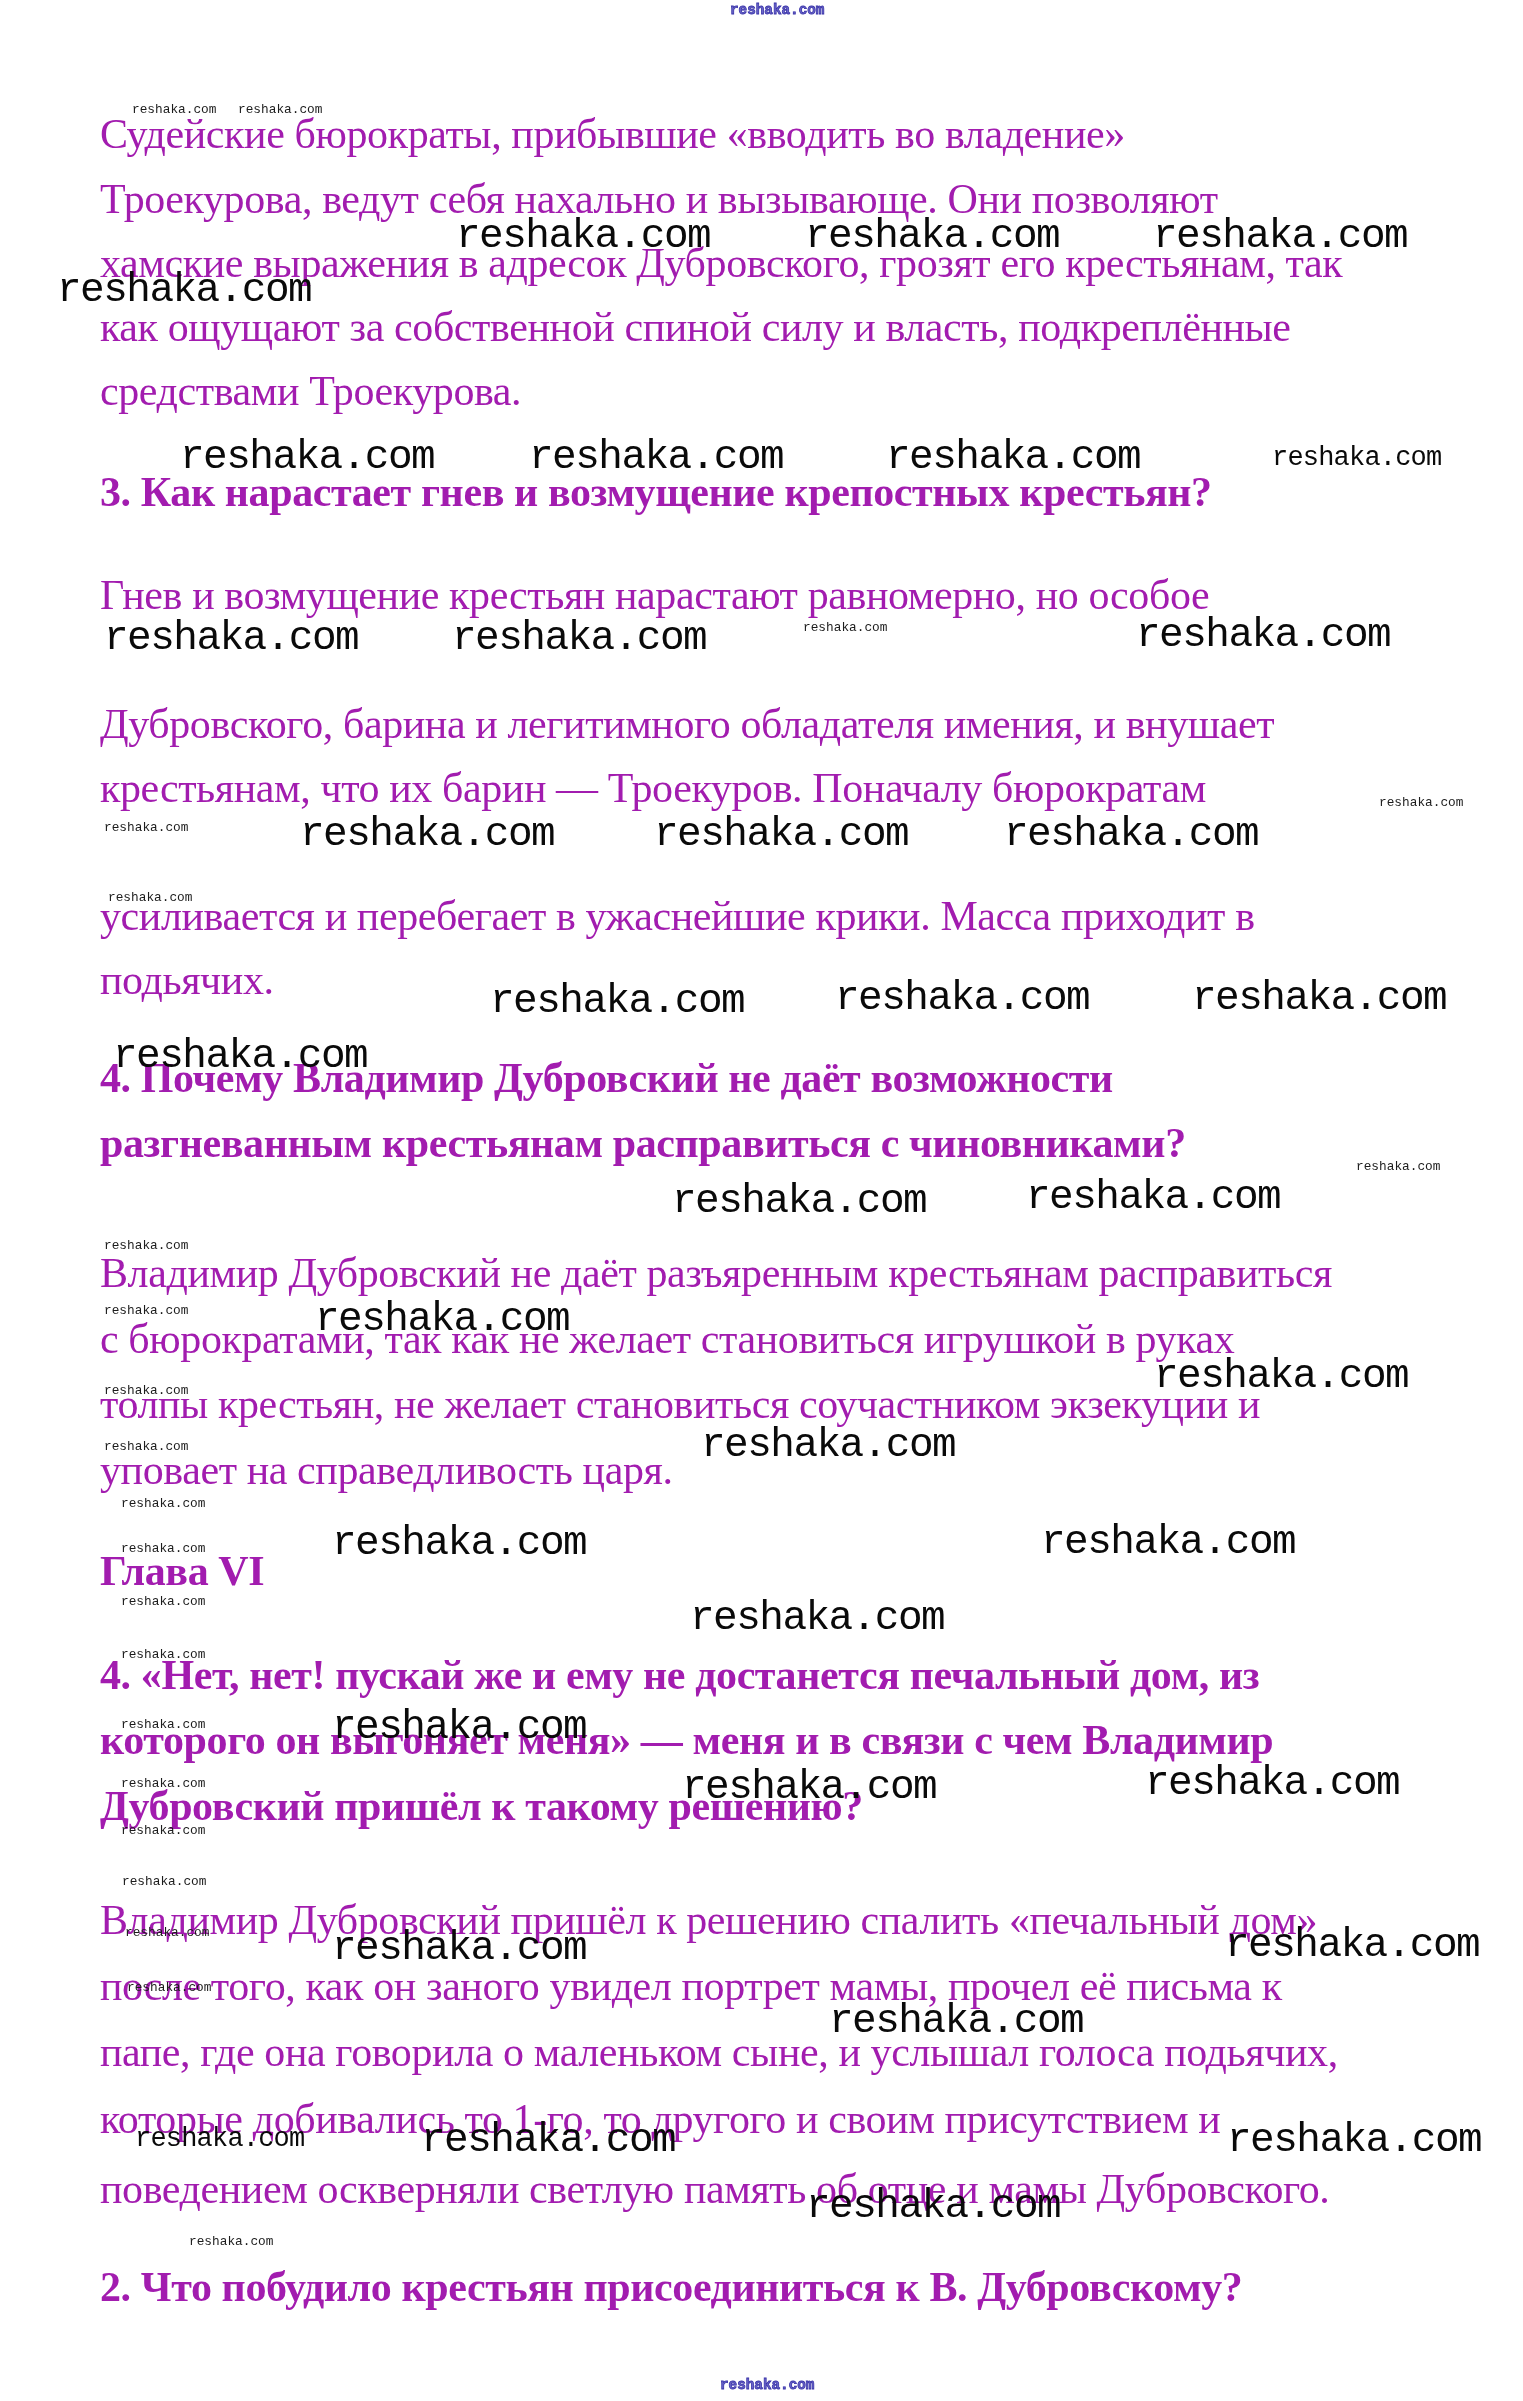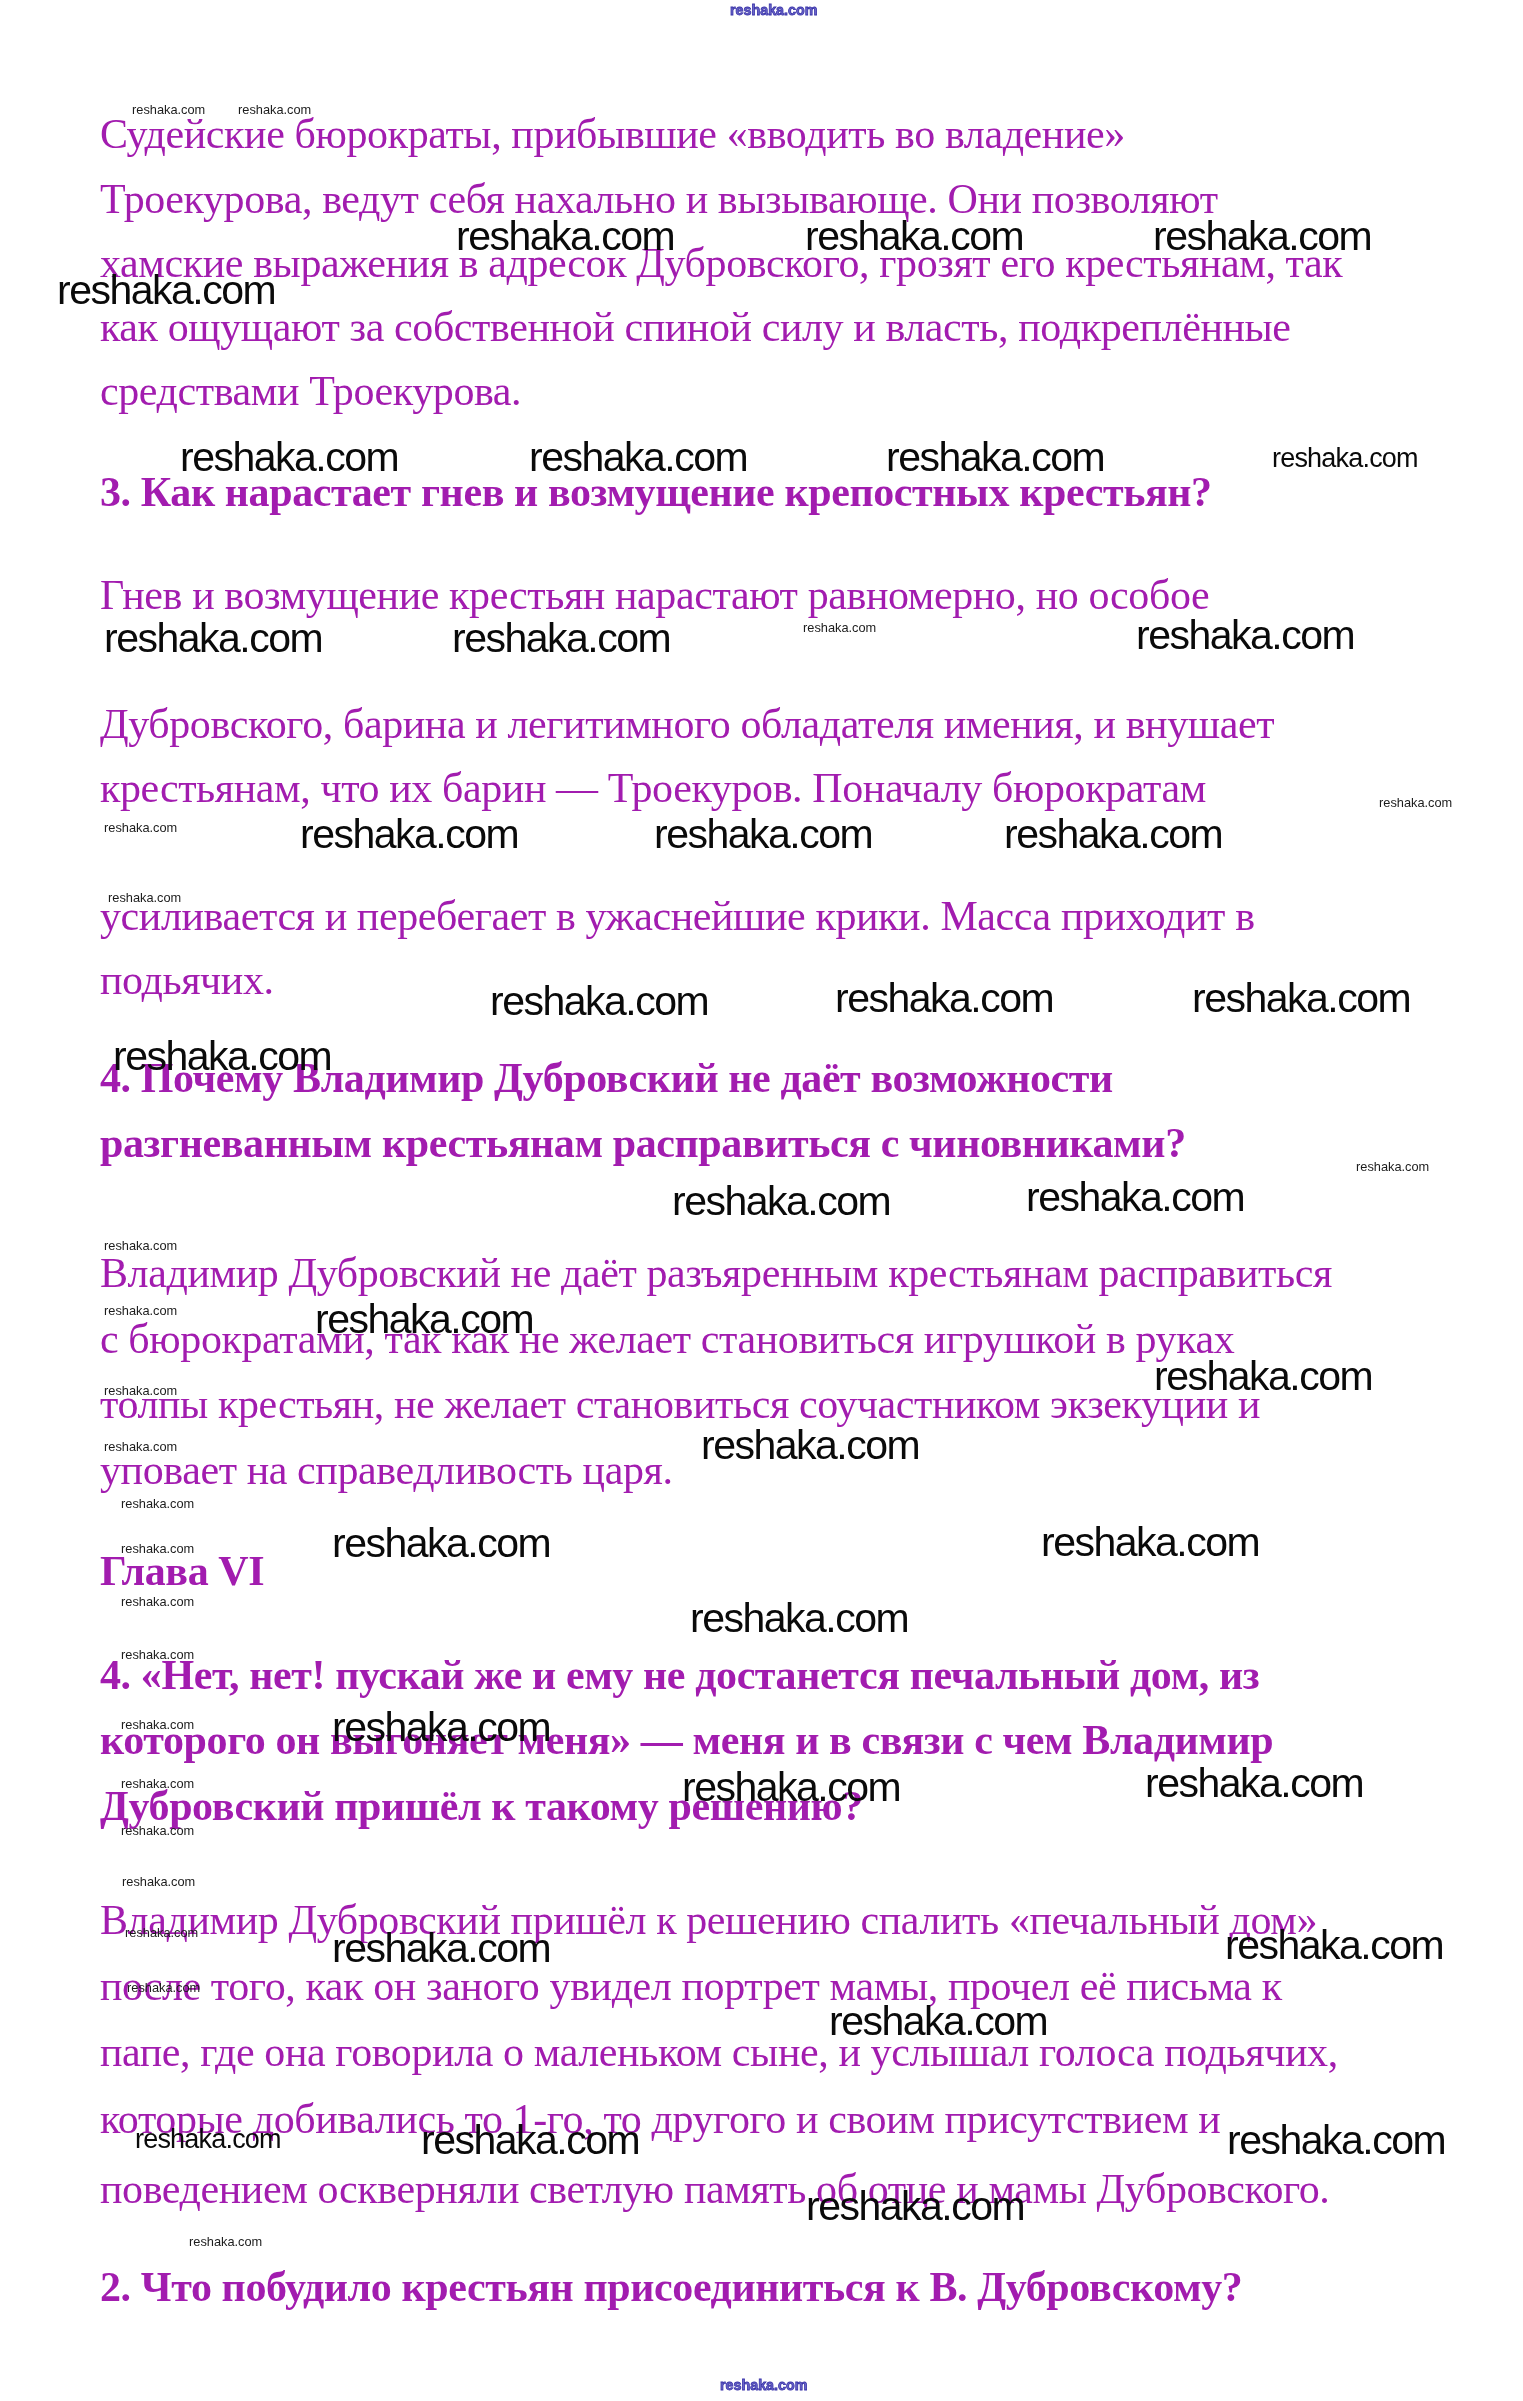--- a/index.html
+++ b/index.html
@@ -17,21 +17,21 @@
     white-space:nowrap;
     font-size:42px;
     letter-spacing:-0.4px;
     color:#a21caf;
     line-height:1.1;
   }
   .bold{font-weight:bold;}
   .wm{
     position:absolute;
     white-space:nowrap;
-    font-family:Liberation Sans, sans-serif;
+    font-family:Liberation Mono, monospace;
     color:#0a0a0a;
     padding-left:8px;
   }
   .wm-lg{font-size:41px;letter-spacing:-1.5px;}
   .wm-md{font-size:27px;letter-spacing:-0.8px;}
   .wm-sm{font-size:12.8px;letter-spacing:0;color:#1c1c1c;}
   .wm-blue{
     font-size:14.3px;
     font-weight:bold;
     color:#6b66c9;

